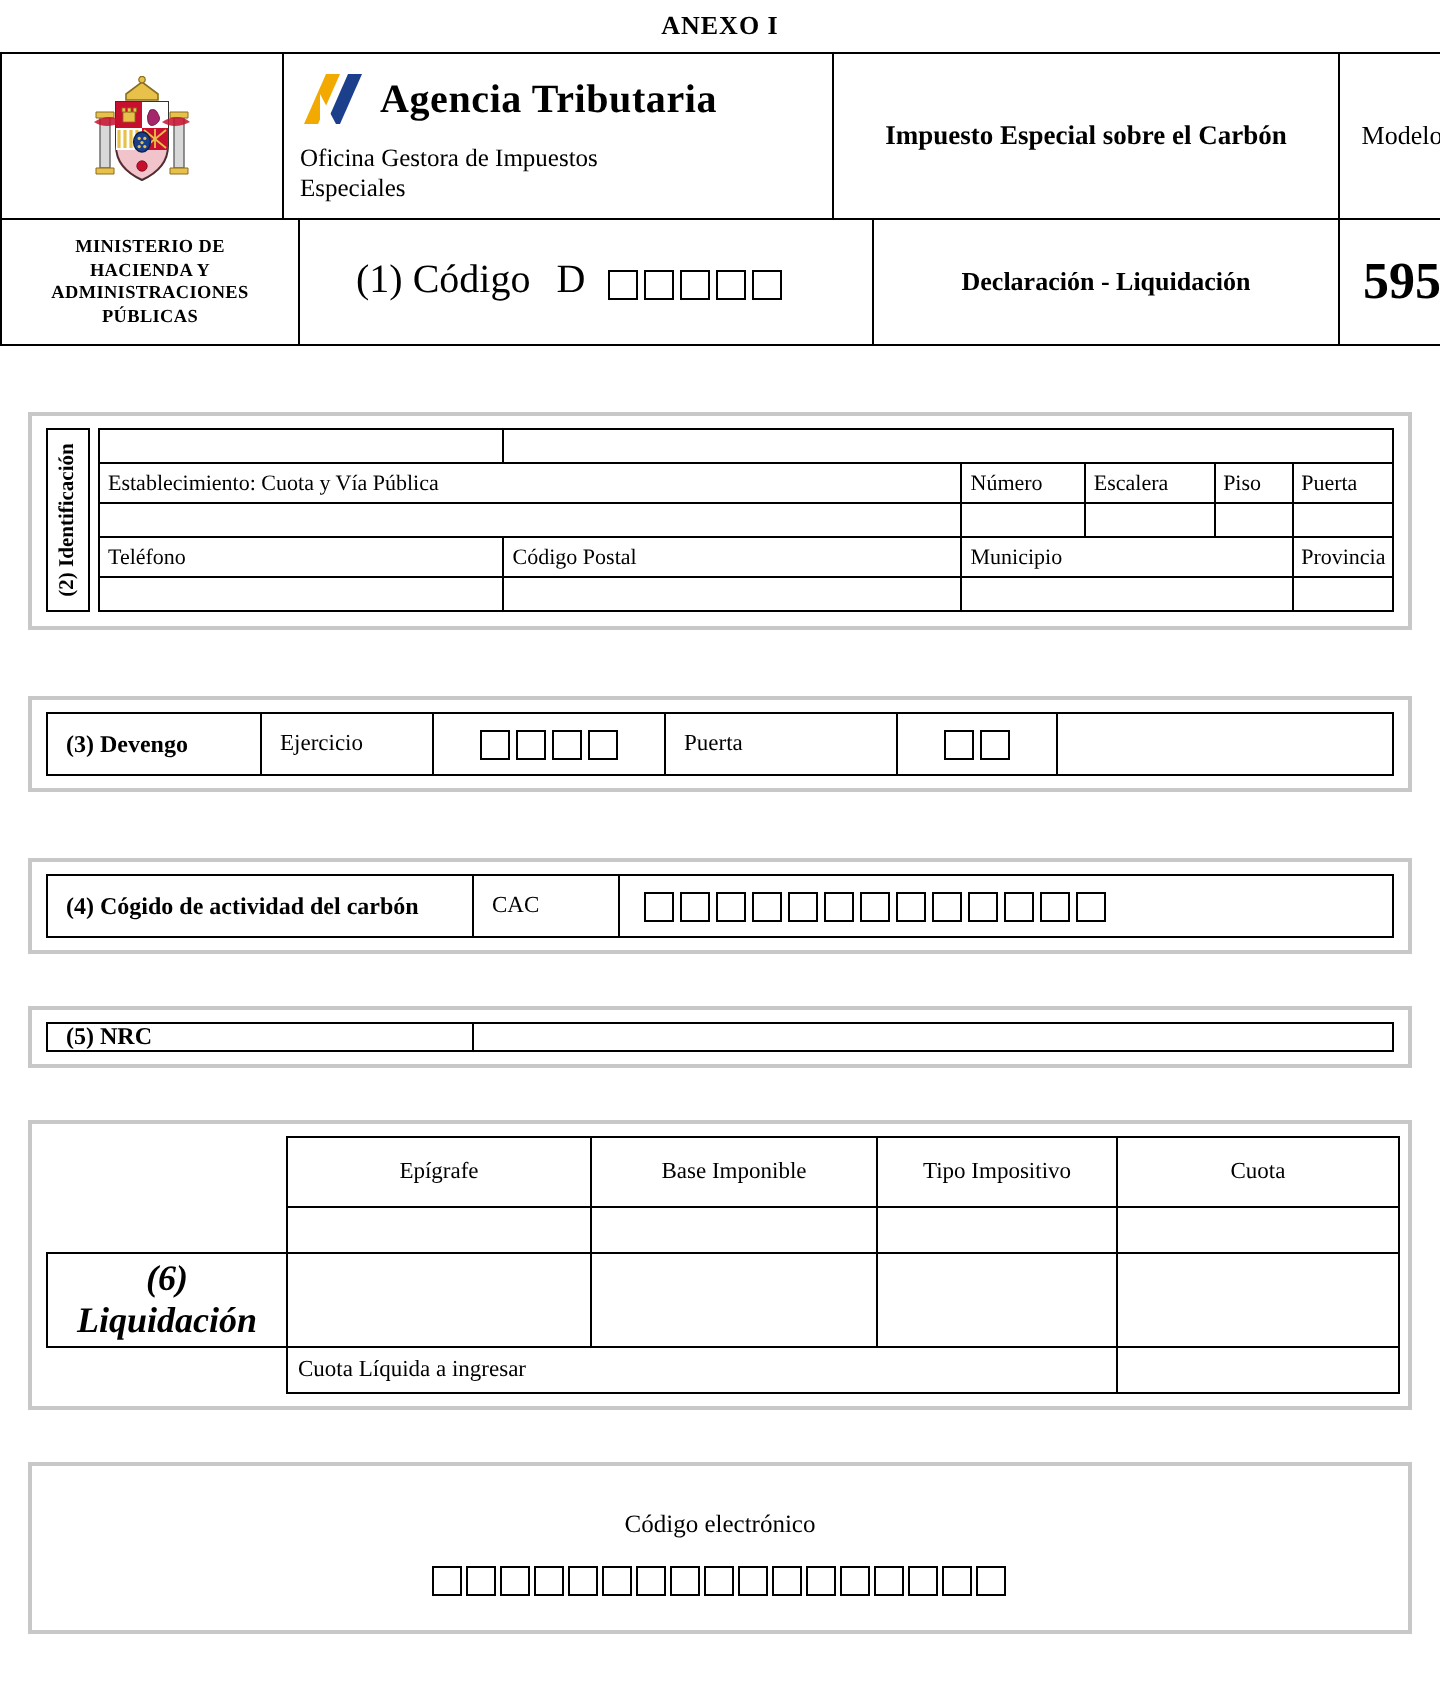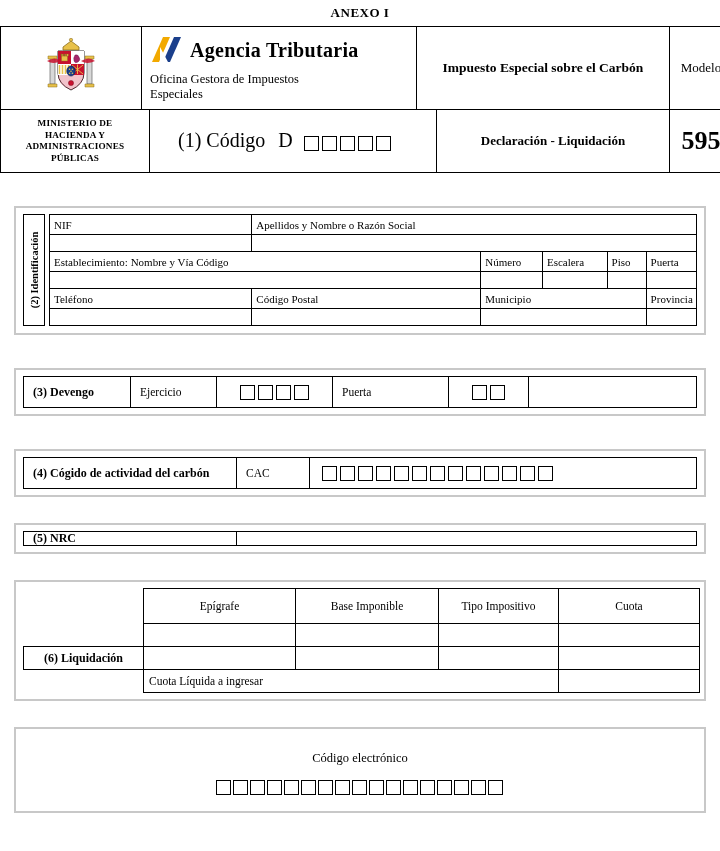--- a/index.html
+++ b/index.html
@@ -258,21 +258,22 @@
   .liqtable td {
     border: 1px solid #000;
     font-size: 11.5px;
     text-align: center;
     height: 18px;
     padding: 2px 3px;
     vertical-align: middle;
   }
   .liqtable td.lbl {
     font-weight: bold;
-    font-size: 12px;
+    font-size: 18px;
+    font-style: italic;
   }
   .liqtable td.blank {
     border: none;
   }
   .liqtable td.leftal {
     text-align: left;
     padding-left: 5px;
   }
 
   
@@ -412,30 +413,26 @@
         <table class="ftable">
           <colgroup>
             <col style="width:197px">
               <col style="width:223px">
               <col style="width:60px">
               <col style="width:63px">
               <col style="width:38px">
               <col style="width:49px">
           </colgroup>
           <tbody>
-              <tr>
-            <td>NIF</td>
-            <td colspan="5">Apellidos y Nombre o Razón Social</td>
-          </tr>
           <tr>
             <td class="inputcell"></td>
             <td class="inputcell" colspan="5"></td>
           </tr>
           <tr>
-            <td colspan="2">Establecimiento: Nombre y Vía Código</td>
+            <td colspan="2">Establecimiento: Cuota y Vía Pública</td>
             <td>Número</td>
             <td>Escalera</td>
             <td>Piso</td>
             <td>Puerta</td>
           </tr>
           <tr>
             <td class="inputcell" colspan="2"></td>
             <td class="inputcell"></td>
             <td class="inputcell"></td>
             <td class="inputcell"></td>

